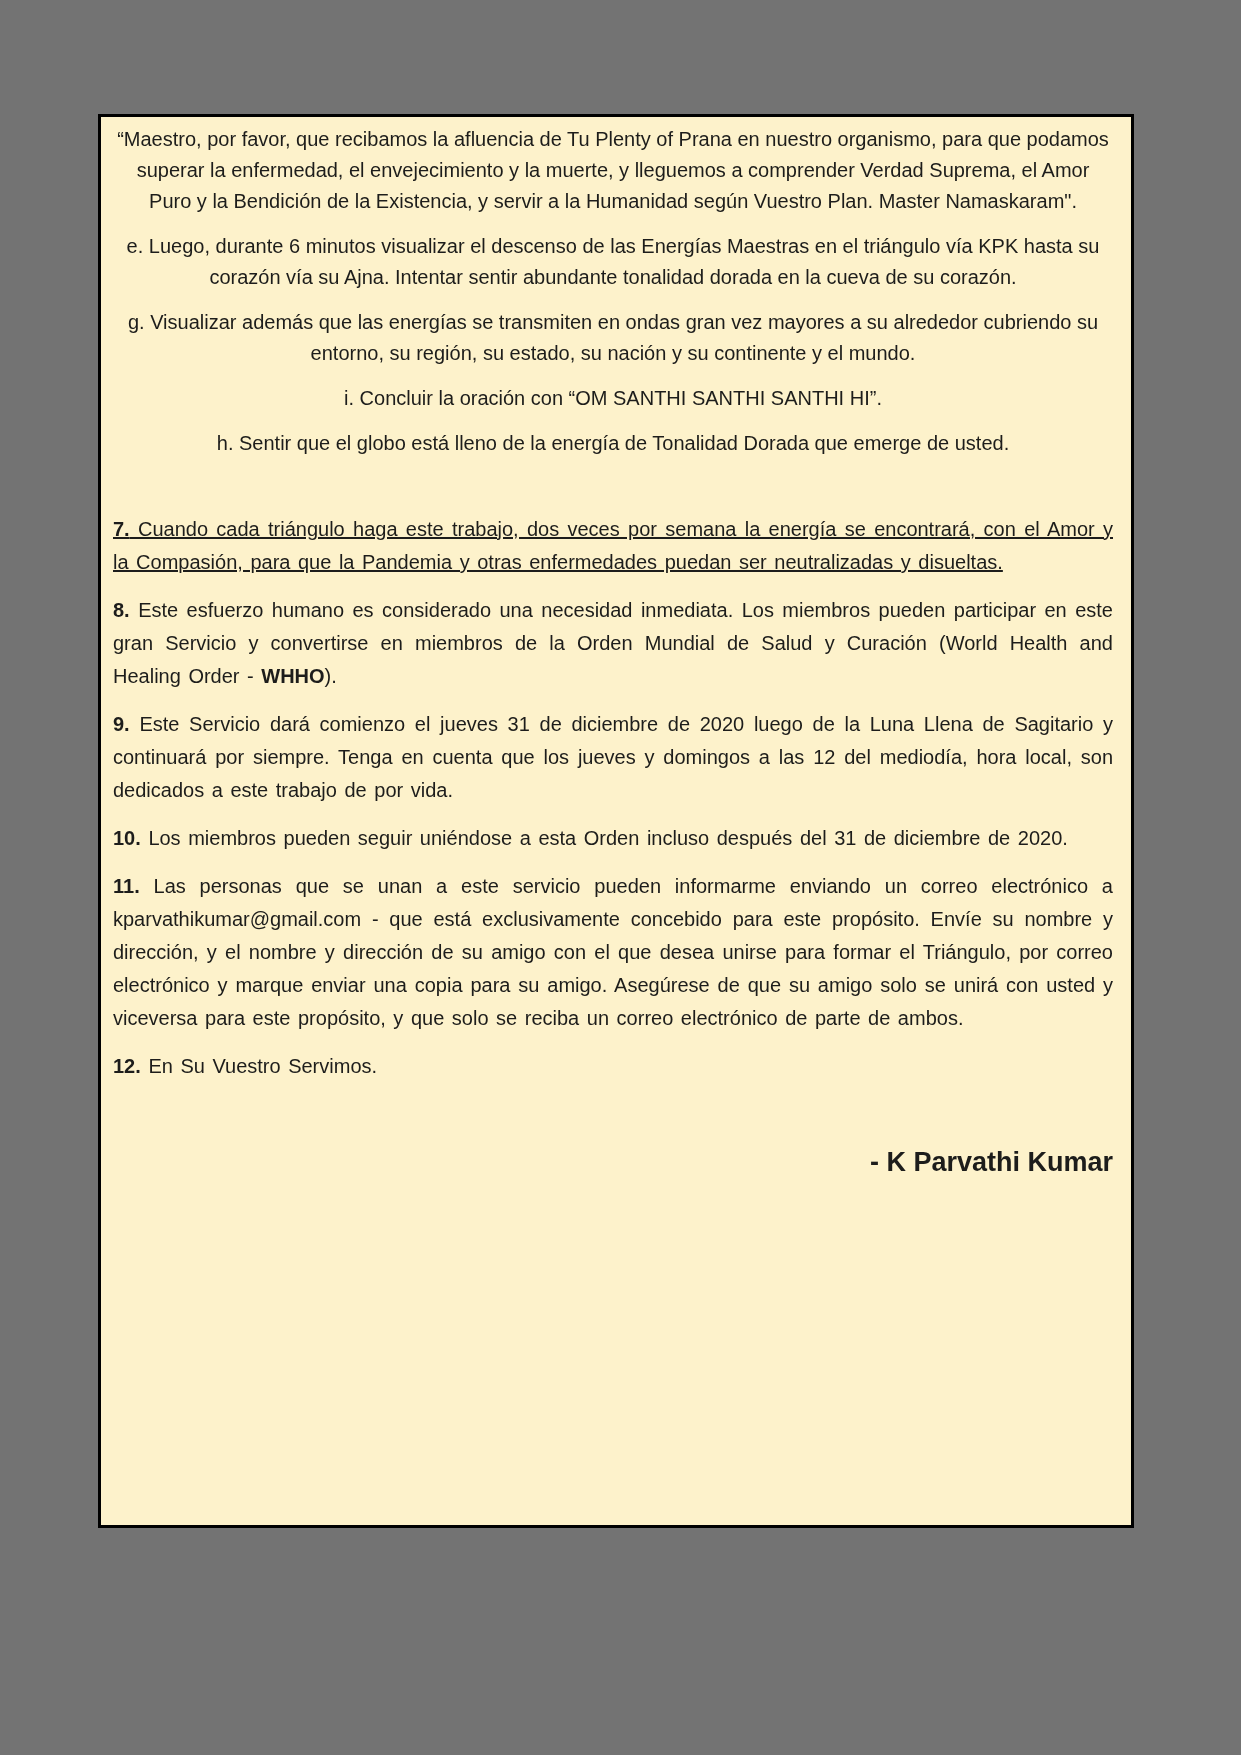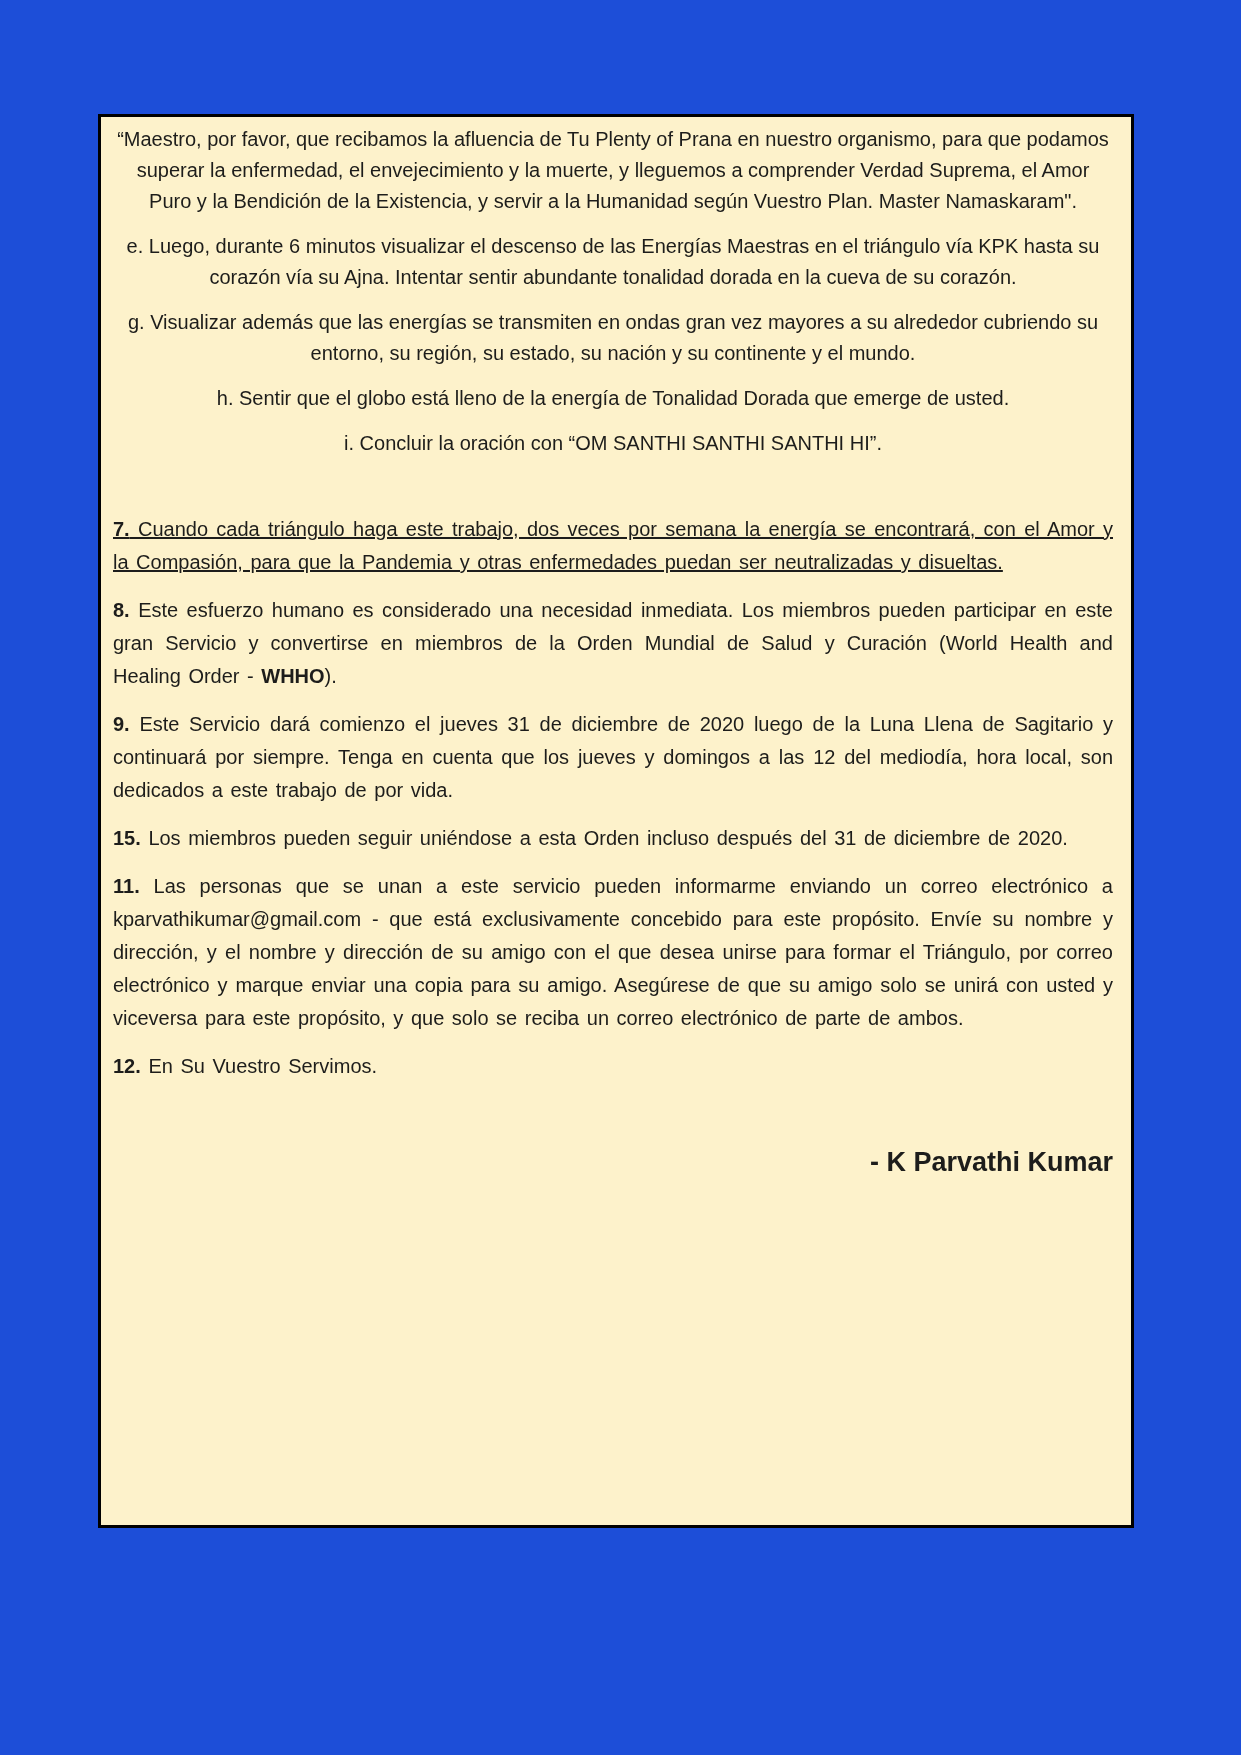--- a/index.html
+++ b/index.html
@@ -5,21 +5,21 @@
   html, body {
     margin: 0;
     padding: 0;
     background: #fdf2cb;
     font-family: "Liberation Sans", sans-serif;
   }
   .page {
     position: relative;
     width: 1241px;
     height: 1755px;
-    background: #1d4ed8;
+    background: #737373;
     overflow: hidden;
   }
   .doc-box {
     position: absolute;
     left: 98px;
     top: 114px;
     width: 1036px;
     height: 1414px;
     box-sizing: border-box;
     border: 3px solid #000000;
@@ -58,30 +58,30 @@
 </head>
 <body>
 
 <div class="page">
   <div class="doc-box">
 
     <p class="center">“Maestro, por favor, que recibamos la afluencia de Tu Plenty of Prana en nuestro organismo, para que podamos superar la enfermedad, el envejecimiento y la muerte, y lleguemos a comprender Verdad Suprema, el Amor Puro y la Bendición de la Existencia, y servir a la Humanidad según Vuestro Plan. Master Namaskaram".</p>
 
     <p class="center">e. Luego, durante 6 minutos visualizar el descenso de las Energías Maestras en el triángulo vía KPK hasta su corazón vía su Ajna. Intentar sentir abundante tonalidad dorada en la cueva de su corazón.</p>
     <p class="center">g. Visualizar además que las energías se transmiten en ondas gran vez mayores a su alrededor cubriendo su entorno, su región, su estado, su nación y su continente y el mundo.</p>
+    <p class="center">i. Concluir la oración con “OM SANTHI SANTHI SANTHI HI”.</p>
     <p class="center">h. Sentir que el globo está lleno de la energía de Tonalidad Dorada que emerge de usted.</p>
-    <p class="center">i. Concluir la oración con “OM SANTHI SANTHI SANTHI HI”.</p>
 
     <p class="just first-just"><b>7.</b> <span>Cuando cada triángulo haga este trabajo, dos veces por semana la energía se encontrará, con el Amor y la Compasión, para que la Pandemia y otras enfermedades puedan ser neutralizadas y disueltas.</span></p>
 
     <p class="just"><b>8.</b> <span>Este esfuerzo humano es considerado una necesidad inmediata. Los miembros pueden participar en este gran Servicio y convertirse en miembros de la Orden Mundial de Salud y Curación (World Health and Healing Order - </span><b>WHHO</b><span>).</span></p>
 
     <p class="just"><b>9.</b> <span>Este Servicio dará comienzo el jueves 31 de diciembre de 2020 luego de la Luna Llena de Sagitario y continuará por siempre. Tenga en cuenta que los jueves y domingos a las 12 del mediodía, hora local, son dedicados a este trabajo de por vida.</span></p>
 
-    <p class="just"><b>15.</b> <span>Los miembros pueden seguir uniéndose a esta Orden incluso después del 31 de diciembre de 2020.</span></p>
+    <p class="just"><b>10.</b> <span>Los miembros pueden seguir uniéndose a esta Orden incluso después del 31 de diciembre de 2020.</span></p>
 
     <p class="just"><b>11.</b> <span>Las personas que se unan a este servicio pueden informarme enviando un correo electrónico a </span><span>kparvathikumar@gmail.com</span><span> - que está exclusivamente concebido para este propósito. Envíe su nombre y dirección, y el nombre y dirección de su amigo con el que desea unirse para formar el Triángulo, por correo electrónico y marque enviar una copia para su amigo. Asegúrese de que su amigo solo se unirá con usted y viceversa para este propósito, y que solo se reciba un correo electrónico de parte de ambos.</span></p>
 
     <p class="just"><b>12.</b> <span>En Su Vuestro Servimos.</span></p>
 
     <p class="signature">- K Parvathi Kumar</p>
 
   </div>
 </div>
 

